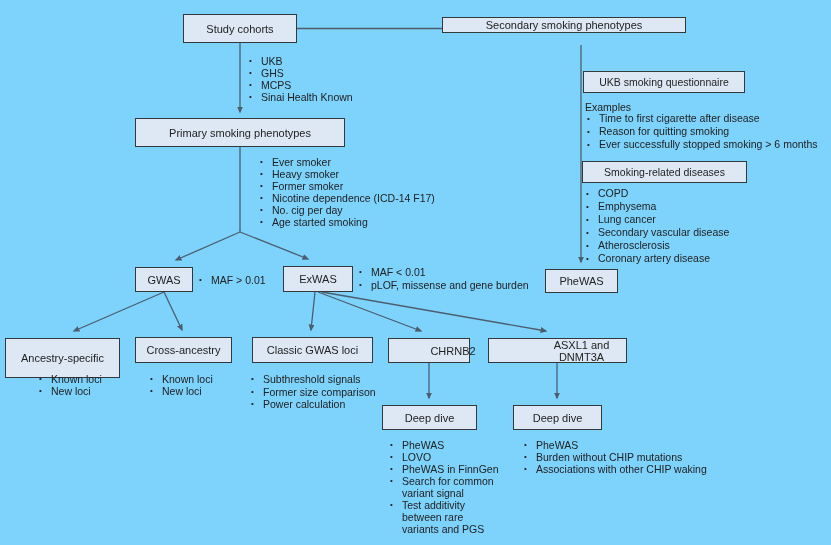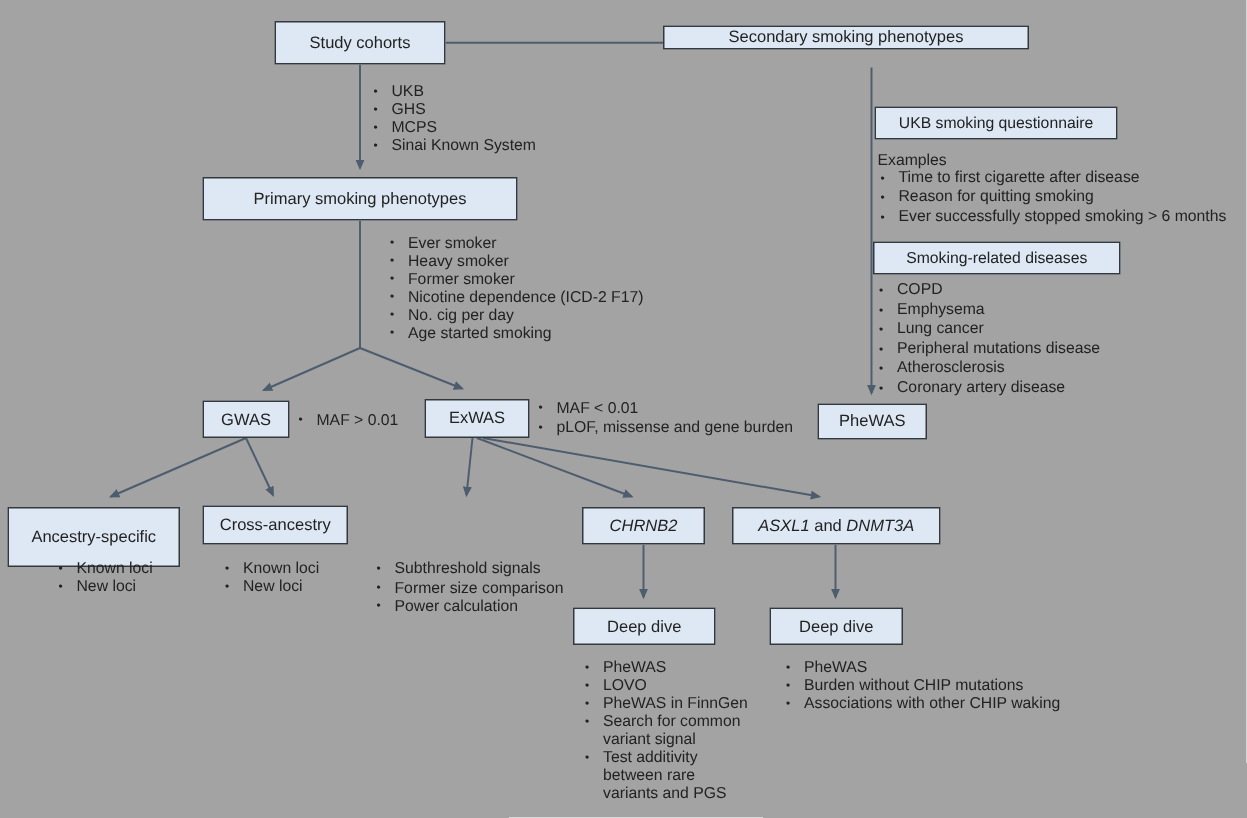--- a/index.html
+++ b/index.html
@@ -1,37 +1,37 @@
 <!DOCTYPE html>
 <html><head>
 <meta charset="utf-8">
 <style>
   html,body{margin:0;padding:0;background:#ffffff;}
   #canvas{
     position:relative;
     width:831px;height:545px;
-    background:#a3a3a3;
+    background:#7dd3fc;
     font-family:"Liberation Sans", sans-serif;
     color:#222222;
     overflow:hidden;
   }
   #connectors{position:absolute;left:0;top:0;width:831px;height:545px;z-index:1;}
   .node{
     position:absolute;
     background:#dde8f4;
     border:1.6px solid #33383d;
     display:flex;align-items:center;justify-content:center;
     font-size:11px;
     z-index:2;
     box-sizing:border-box;
     text-align:center;
     line-height:12px;
     color:#222222;
   }
-  .it{font-style:italic;}
+  .it{padding-left:48px;}
   .blist{position:absolute;z-index:2;font-size:10.5px;}
   .bi{display:flex;line-height:12px;}
   .lh13 .bi{line-height:13px;}
   .lh125 .bi{line-height:12.5px;}
   .dot{flex:0 0 12px;font-size:8px;text-align:left;padding-left:2px;}
   .txt{flex:1 1 auto;white-space:nowrap;}
   .wrap .txt{white-space:normal;max-width:100px;}
   .list-heading{font-size:10.5px;line-height:12px;position:absolute;z-index:2;}
 </style>
 </head>
@@ -85,20 +85,23 @@
   </div>
   <div class="node" style="left:545px;top:269px;width:73px;height:24px">
     <span>PheWAS</span>
   </div>
   <div class="node" style="left:5px;top:338px;width:115px;height:40px">
     <span>Ancestry-specific</span>
   </div>
   <div class="node" style="left:135px;top:337px;width:97px;height:26px">
     <span>Cross-ancestry</span>
   </div>
+  <div class="node" style="left:252px;top:337px;width:121px;height:26px">
+    <span>Classic GWAS loci</span>
+  </div>
   <div class="node it" style="left:388px;top:338px;width:82px;height:25px">
     <span>CHRNB2</span>
   </div>
   <div class="node" style="left:488px;top:338px;width:139px;height:25px">
     <span><span class="it">ASXL1</span><span> and </span><span class="it">DNMT3A</span></span>
   </div>
   <div class="node" style="left:382px;top:405px;width:95px;height:25px">
     <span>Deep dive</span>
   </div>
   <div class="node" style="left:513px;top:405px;width:89px;height:25px">
@@ -113,39 +116,39 @@
       <div class="bi">
         <span class="dot">•</span>
         <span class="txt">GHS</span>
       </div>
       <div class="bi">
         <span class="dot">•</span>
         <span class="txt">MCPS</span>
       </div>
       <div class="bi">
         <span class="dot">•</span>
-        <span class="txt">Sinai Known System</span>
+        <span class="txt">Sinai Health Known</span>
       </div>
     </div>
   <div class="blist" style="left:258px;top:156px">
       <div class="bi">
         <span class="dot">•</span>
         <span class="txt">Ever smoker</span>
       </div>
       <div class="bi">
         <span class="dot">•</span>
         <span class="txt">Heavy smoker</span>
       </div>
       <div class="bi">
         <span class="dot">•</span>
         <span class="txt">Former smoker</span>
       </div>
       <div class="bi">
         <span class="dot">•</span>
-        <span class="txt">Nicotine dependence (ICD-2 F17)</span>
+        <span class="txt">Nicotine dependence (ICD-14 F17)</span>
       </div>
       <div class="bi">
         <span class="dot">•</span>
         <span class="txt">No. cig per day</span>
       </div>
       <div class="bi">
         <span class="dot">•</span>
         <span class="txt">Age started smoking</span>
       </div>
     </div>
@@ -189,21 +192,21 @@
       <div class="bi">
         <span class="dot">•</span>
         <span class="txt">Emphysema</span>
       </div>
       <div class="bi">
         <span class="dot">•</span>
         <span class="txt">Lung cancer</span>
       </div>
       <div class="bi">
         <span class="dot">•</span>
-        <span class="txt">Peripheral mutations disease</span>
+        <span class="txt">Secondary vascular disease</span>
       </div>
       <div class="bi">
         <span class="dot">•</span>
         <span class="txt">Atherosclerosis</span>
       </div>
       <div class="bi">
         <span class="dot">•</span>
         <span class="txt">Coronary artery disease</span>
       </div>
     </div>

